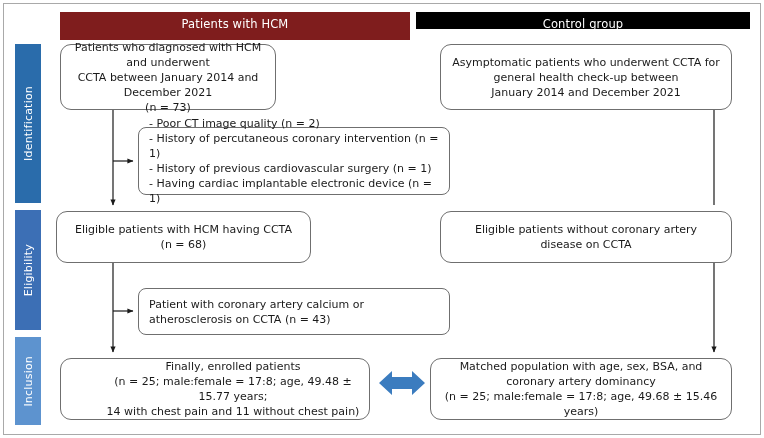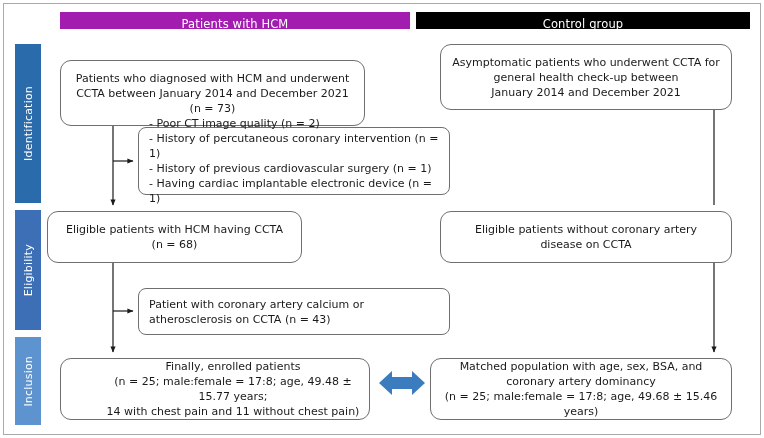--- a/index.html
+++ b/index.html
@@ -37,22 +37,22 @@
     line-height: 25px;
     text-align: center;
     letter-spacing: 0.15px;
     box-sizing: border-box;
     white-space: nowrap;
   }
   .hdr-left {
     left: 60px;
     top: 12px;
     width: 350px;
-    height: 17px;
-    background: #a21caf;
+    height: 28px;
+    background: #7f1d1d;
   }
   .hdr-right {
     left: 416px;
     top: 12px;
     width: 334px;
     height: 17px;
     background: #000000;
   }
 
   
@@ -105,24 +105,24 @@
   }
   .box.rounded { border-radius: 11px; }
   .box.sharp   { border-radius: 8px; }
   .box .inner { padding: 0 6px; }
   .box.leftalign {
     justify-content: flex-start;
     text-align: left;
   }
   .box.leftalign .inner { padding-left: 10px; }
 
-  .b-hcm-identify   { left: 60px;  top: 60px;  width: 305px; height: 66px; }
+  .b-hcm-identify   { left: 60px;  top: 44px;  width: 216px; height: 66px; }
   .b-control-identify { left: 440px; top: 44px; width: 292px; height: 66px; }
   .b-excl-1         { left: 138px; top: 127px; width: 312px; height: 68px; }
-  .b-hcm-eligible   { left: 47px;  top: 211px; width: 255px; height: 52px; }
+  .b-hcm-eligible   { left: 56px;  top: 211px; width: 255px; height: 52px; }
   .b-control-eligible { left: 440px; top: 211px; width: 292px; height: 52px; }
   .b-excl-2         { left: 138px; top: 288px; width: 312px; height: 47px; }
   .b-hcm-final      { left: 60px;  top: 358px; width: 310px; height: 62px; padding-left: 36px; }
   .b-control-final  { left: 430px; top: 358px; width: 302px; height: 62px; }
 
   
   #connectors {
     position: absolute;
     left: 0;
     top: 0;

